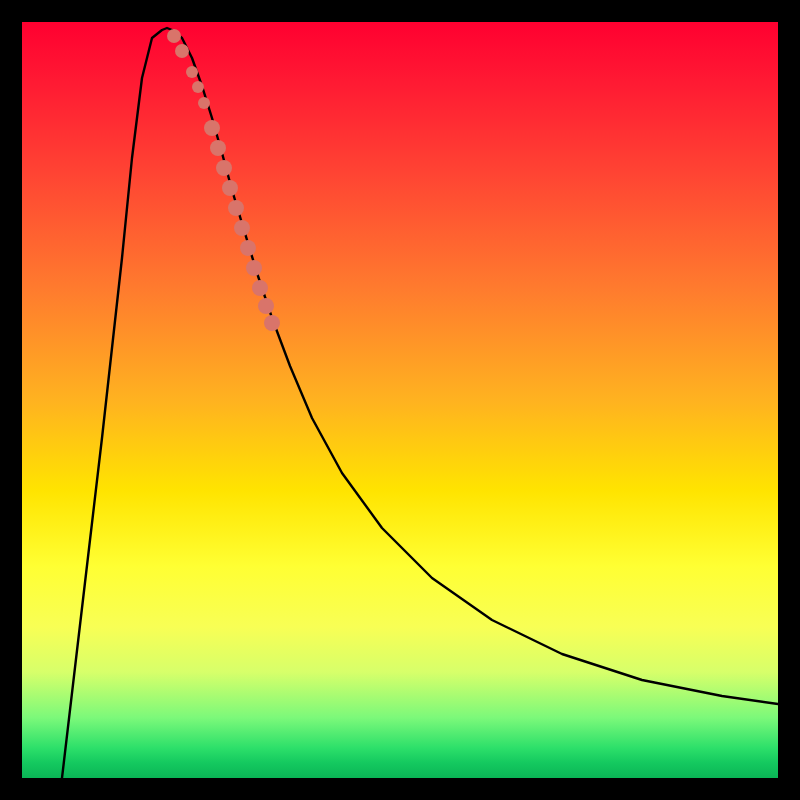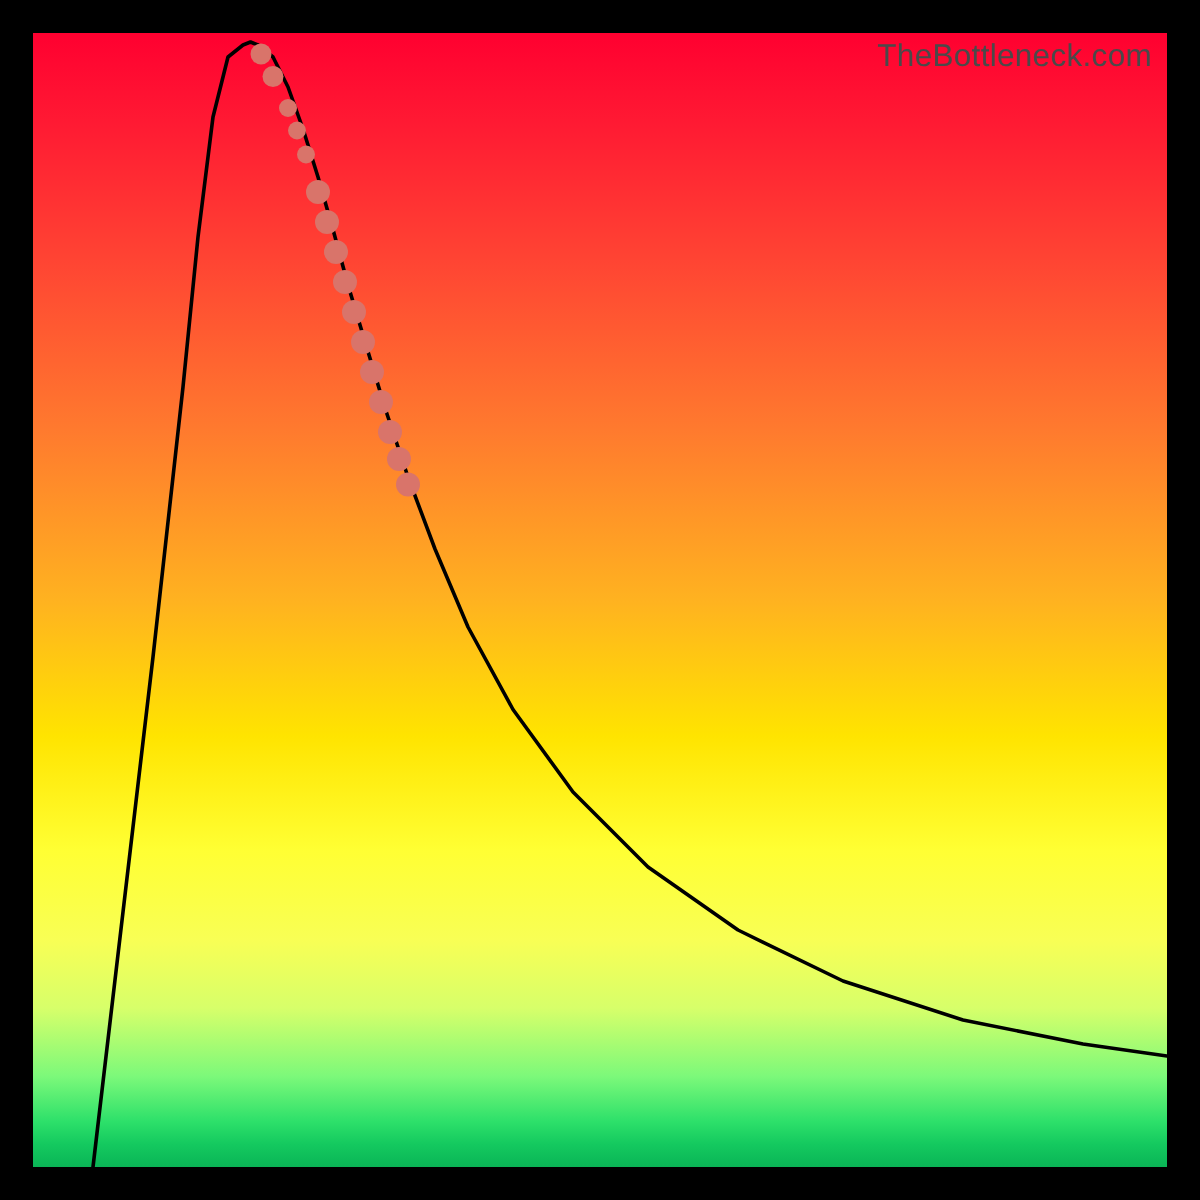--- a/index.html
+++ b/index.html
@@ -83,15 +83,14 @@
           <circle cx="214" cy="186" r="8" fill="#d9746a"></circle>
           <circle cx="220" cy="206" r="8" fill="#d9746a"></circle>
           <circle cx="226" cy="226" r="8" fill="#d9746a"></circle>
           <circle cx="232" cy="246" r="8" fill="#d9746a"></circle>
           <circle cx="238" cy="266" r="8" fill="#d9746a"></circle>
           <circle cx="244" cy="284" r="8" fill="#d9746a"></circle>
           <circle cx="250" cy="301" r="8" fill="#d9746a"></circle>
         </g>
     </svg>
 
-    <div class="watermark">TheBottleneck.com</div>
   </div>
 </div>
 
 </body></html>

